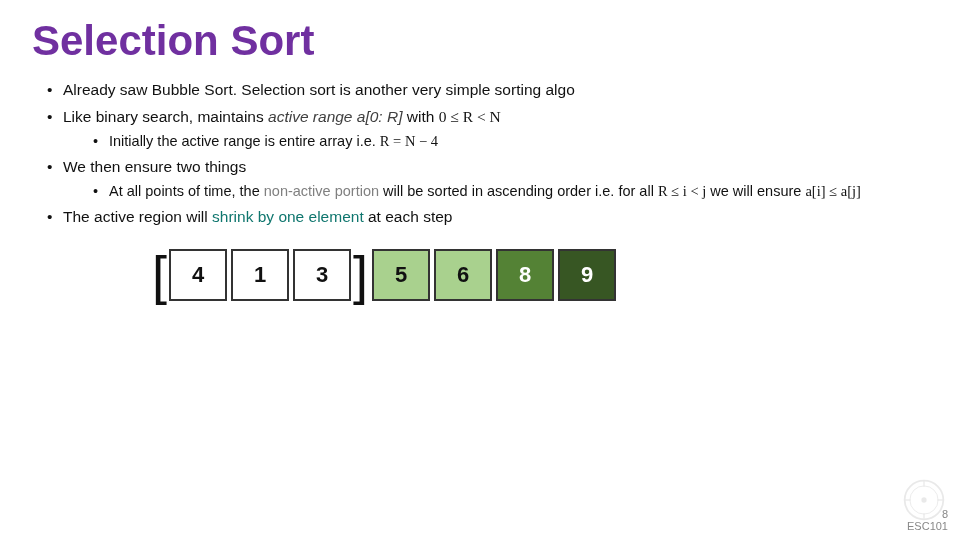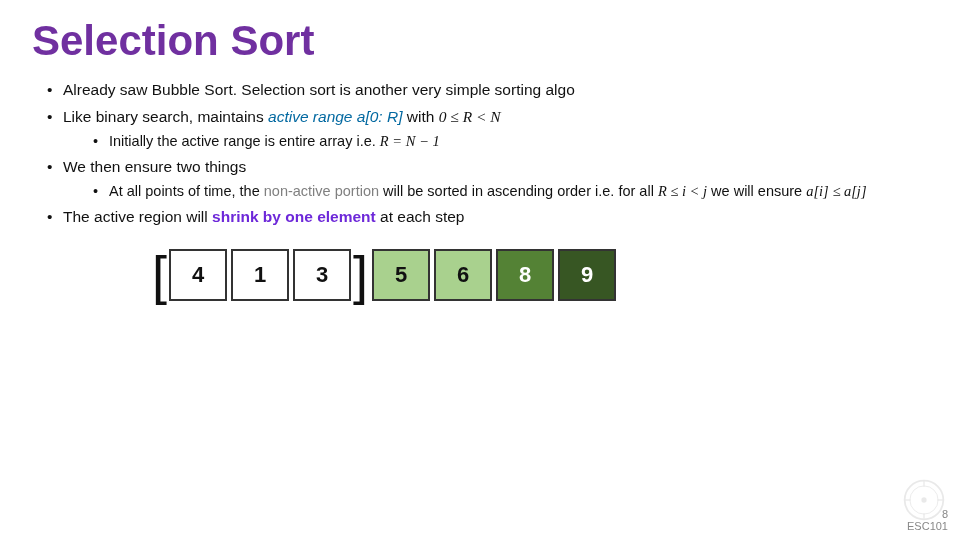--- a/index.html
+++ b/index.html
@@ -58,22 +58,22 @@
       padding-left: 18px;
       position: relative;
       font-size: 14.5px;
     }
     ul.sub-list > li::before {
       content: '•';
       position: absolute;
       left: 2px;
       color: #111;
     }
-    .red { color: #0369a1; font-style: italic; }
-    .green-text { color: #6d28d9; font-weight: 700; }
+    .red { color: #404040; font-style: italic; }
+    .green-text { color: #0f766e; font-weight: 400; }
     .gray-text { color: #808080; text-align: right; }
     .array-section {
       display: flex;
       align-items: center;
       justify-content: flex-start;
       margin-top: 18px;
       padding-left: 120px;
       gap: 0;
       position: relative;
     }
@@ -137,40 +137,40 @@
       text-align: right;
     }
     .esc-logo {
       position: absolute;
       bottom: 18px;
       right: 14px;
       width: 44px;
       height: 44px;
       opacity: 0.18;
     }
-    .math { font-family: 'Times New Roman', serif; font-style: italic; }
+    .math { font-family: 'Times New Roman', serif; }
   </style>
 </head>
 <body>
 
 <div class="slide">
   <h1>Selection Sort</h1>
 
   <div class="content">
     <ul class="main-list">
 
       <li>
         <span>Already saw Bubble Sort. Selection sort is another very simple sorting algo</span>
       </li>
 
       <li>
         <span>Like binary search, maintains <span class="red">active range a[0: R]</span> with <span class="math">0 ≤ R &lt; N</span></span>
         <ul class="sub-list">
           <li>
-            <span>Initially the active range is entire array i.e. <span class="math">R = N − 1</span></span>
+            <span>Initially the active range is entire array i.e. <span class="math">R = N − 4</span></span>
           </li>
         </ul>
       </li>
 
       <li>
         <span>We then ensure two things</span>
         <ul class="sub-list">
           <li>
             <span>At all points of time, the <span class="gray-text">non-active portion</span> will be sorted in ascending order i.e. for all <span class="math">R ≤ i &lt; j</span> we will ensure <span class="math">a[i] ≤ a[j]</span></span>
           </li>

